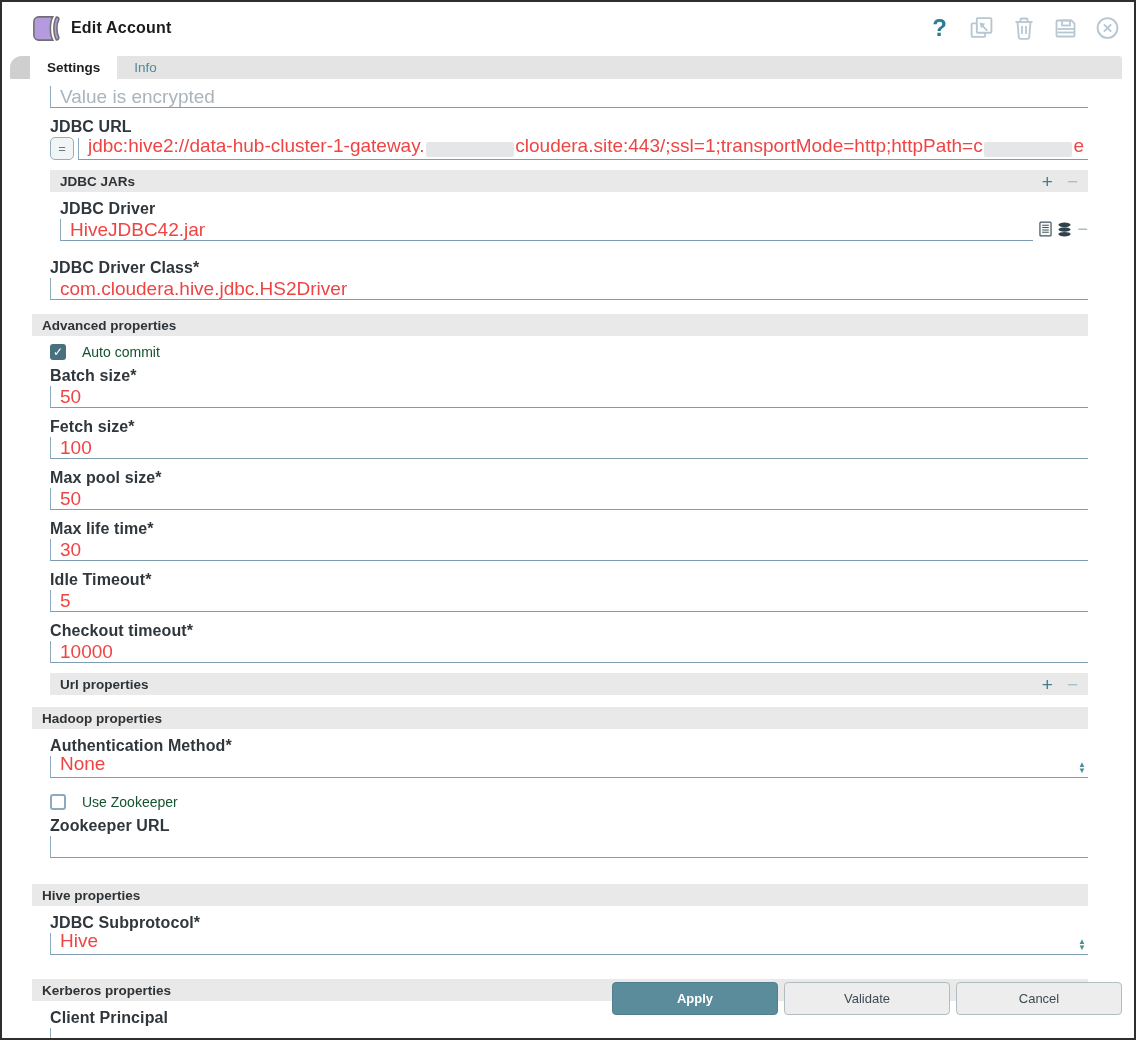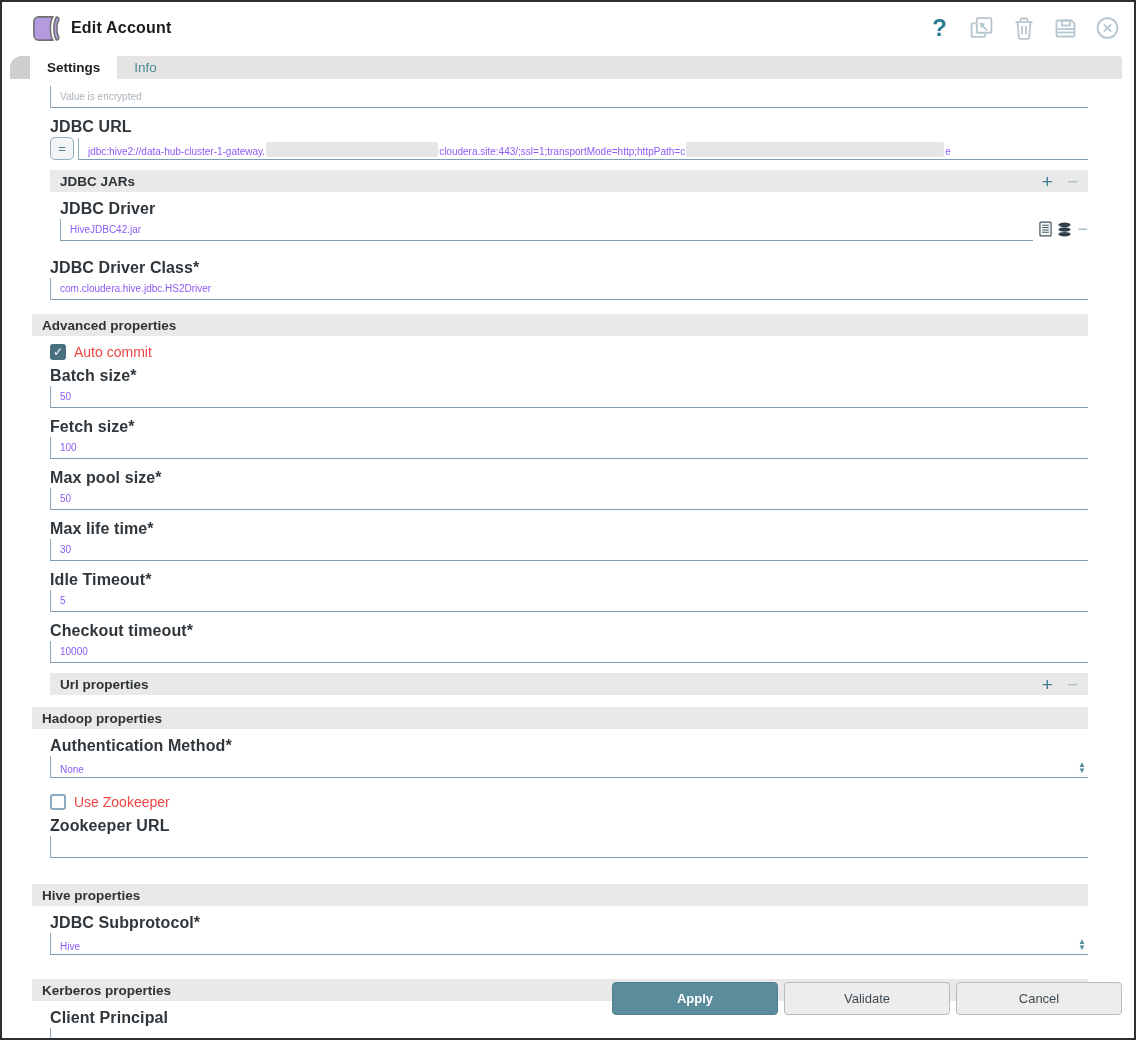--- a/index.html
+++ b/index.html
@@ -43,21 +43,21 @@
     display: block; font-size: 16px; font-weight: 700; color: #30373c;
     margin-bottom: 1px; letter-spacing: .1px;
   }
   .inp, .fake-inp {
     display: block; width: 100%; height: 22px;
     border: none;
     border-left: 1px solid #8da9bd;
     border-bottom: 1px solid #7e9db1;
     padding: 2px 4px 2px 9px;
     font-family: "Liberation Sans", sans-serif;
-    font-size: 10px; color: #8b5cf6;
+    font-size: 19px; color: #ef4444;
     background: #fff; outline: none;
   }
   .inp::placeholder { color: #a9b4bd; }
   .row { margin: 0 46px 10px 48px; }
   .row.sub { margin-left: 58px; }
   .sec {
     height: 22px; background: #e9e9e9;
     display: flex; align-items: center; justify-content: space-between;
     padding: 0 10px;
     font-size: 13.5px; font-weight: 700; color: #2e3337;
@@ -69,21 +69,21 @@
   .sec-minus { color: #a9c0ca; font-size: 19px; font-weight: 400; cursor: pointer; line-height: 1; }
   
   .cb-row { display: flex; align-items: center; gap: 8px; margin: 0 46px 7px 48px; }
   .cb {
     width: 16px; height: 16px; border-radius: 3px; cursor: pointer;
     display: flex; align-items: center; justify-content: center;
     font-size: 12px;
   }
   .cb.checked { background: #48707e; color: #fff; }
   .cb.unchecked { background: #fff; border: 2px solid #8da9bd; }
-  .cb-label { font-size: 14px; color: #ef4444; }
+  .cb-label { font-size: 14px; color: #14532d; margin-left: 8px; }
   
   .url-row { display: flex; align-items: flex-end; gap: 4px; }
   .eq-btn {
     width: 24px; height: 23px; flex: 0 0 auto;
     border: 1px solid #92aebf; border-radius: 5px;
     background: #f2f5f6; color: #5f7d8c;
     font-size: 13px; display: flex; align-items: center; justify-content: center;
     cursor: pointer; margin-bottom: 0px;
   }
   .fake-inp { display: flex; align-items: flex-end; white-space: nowrap; overflow: hidden; }

